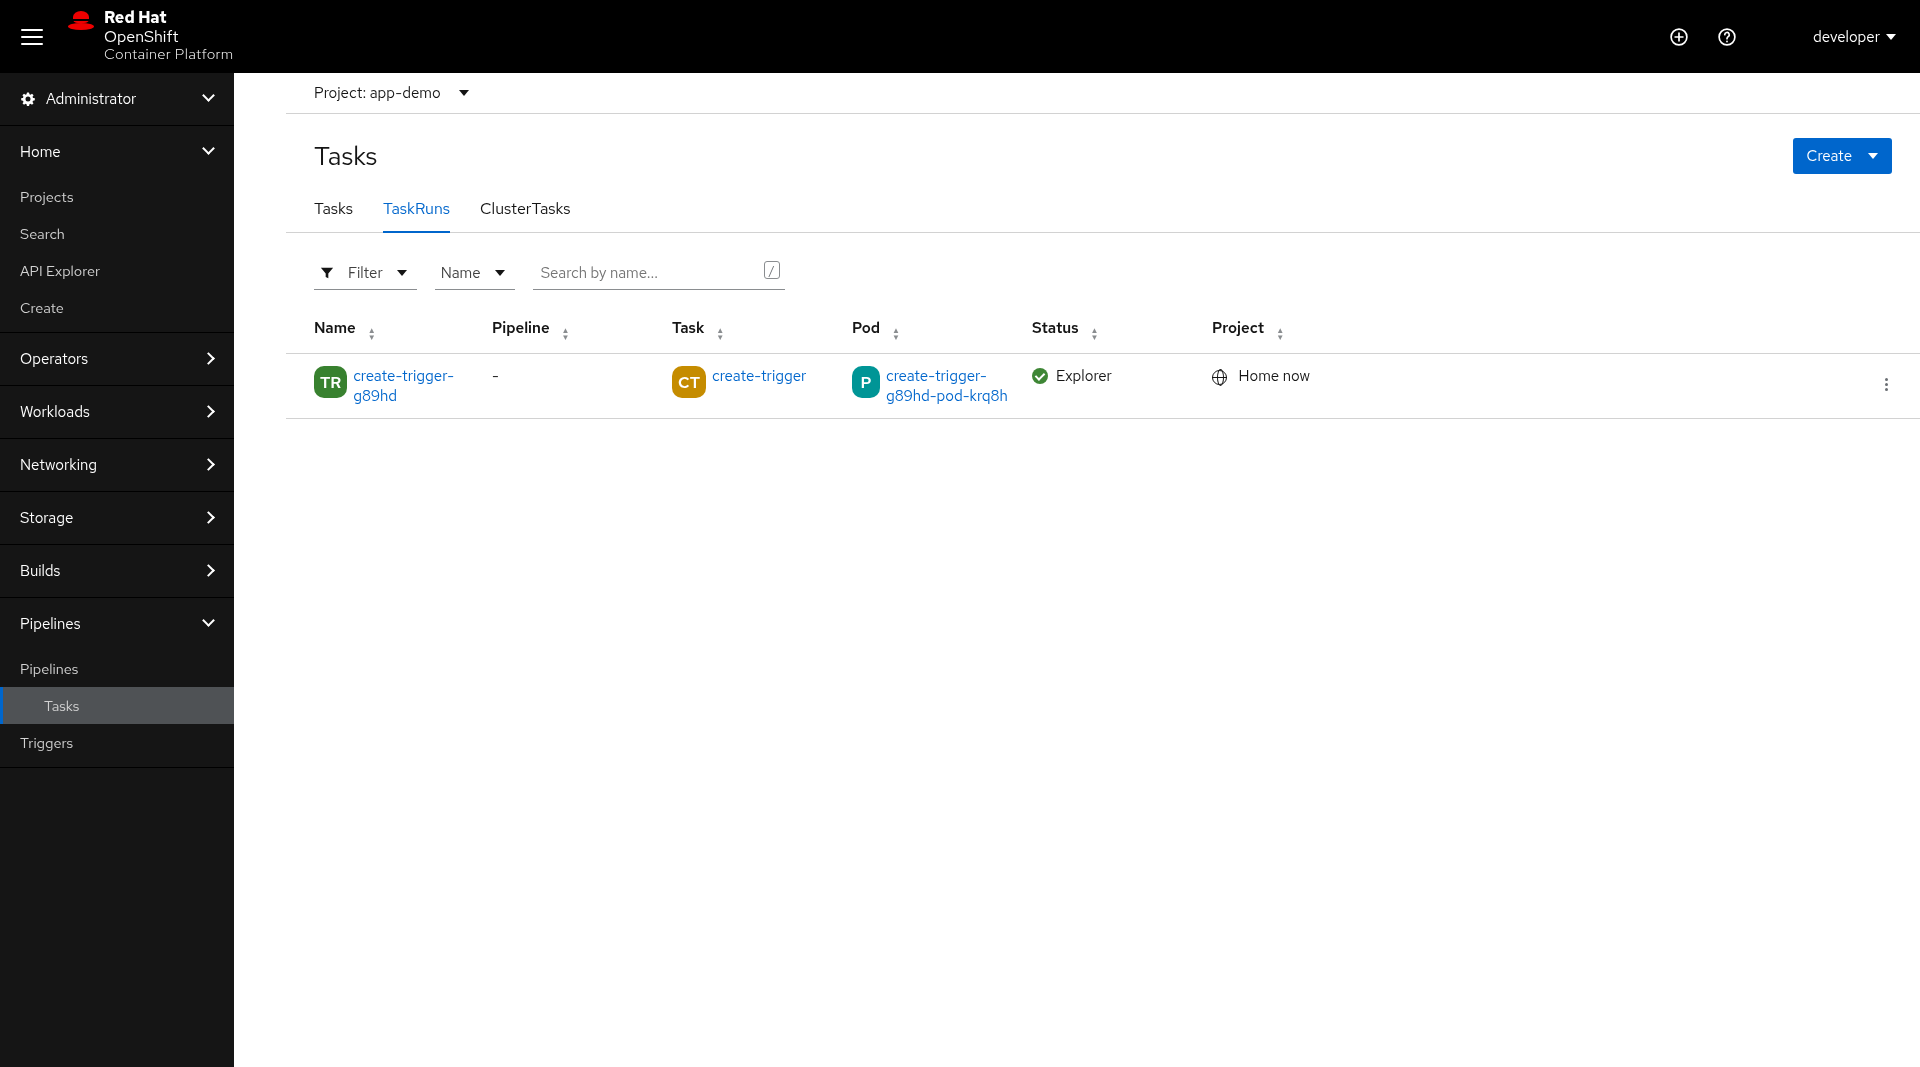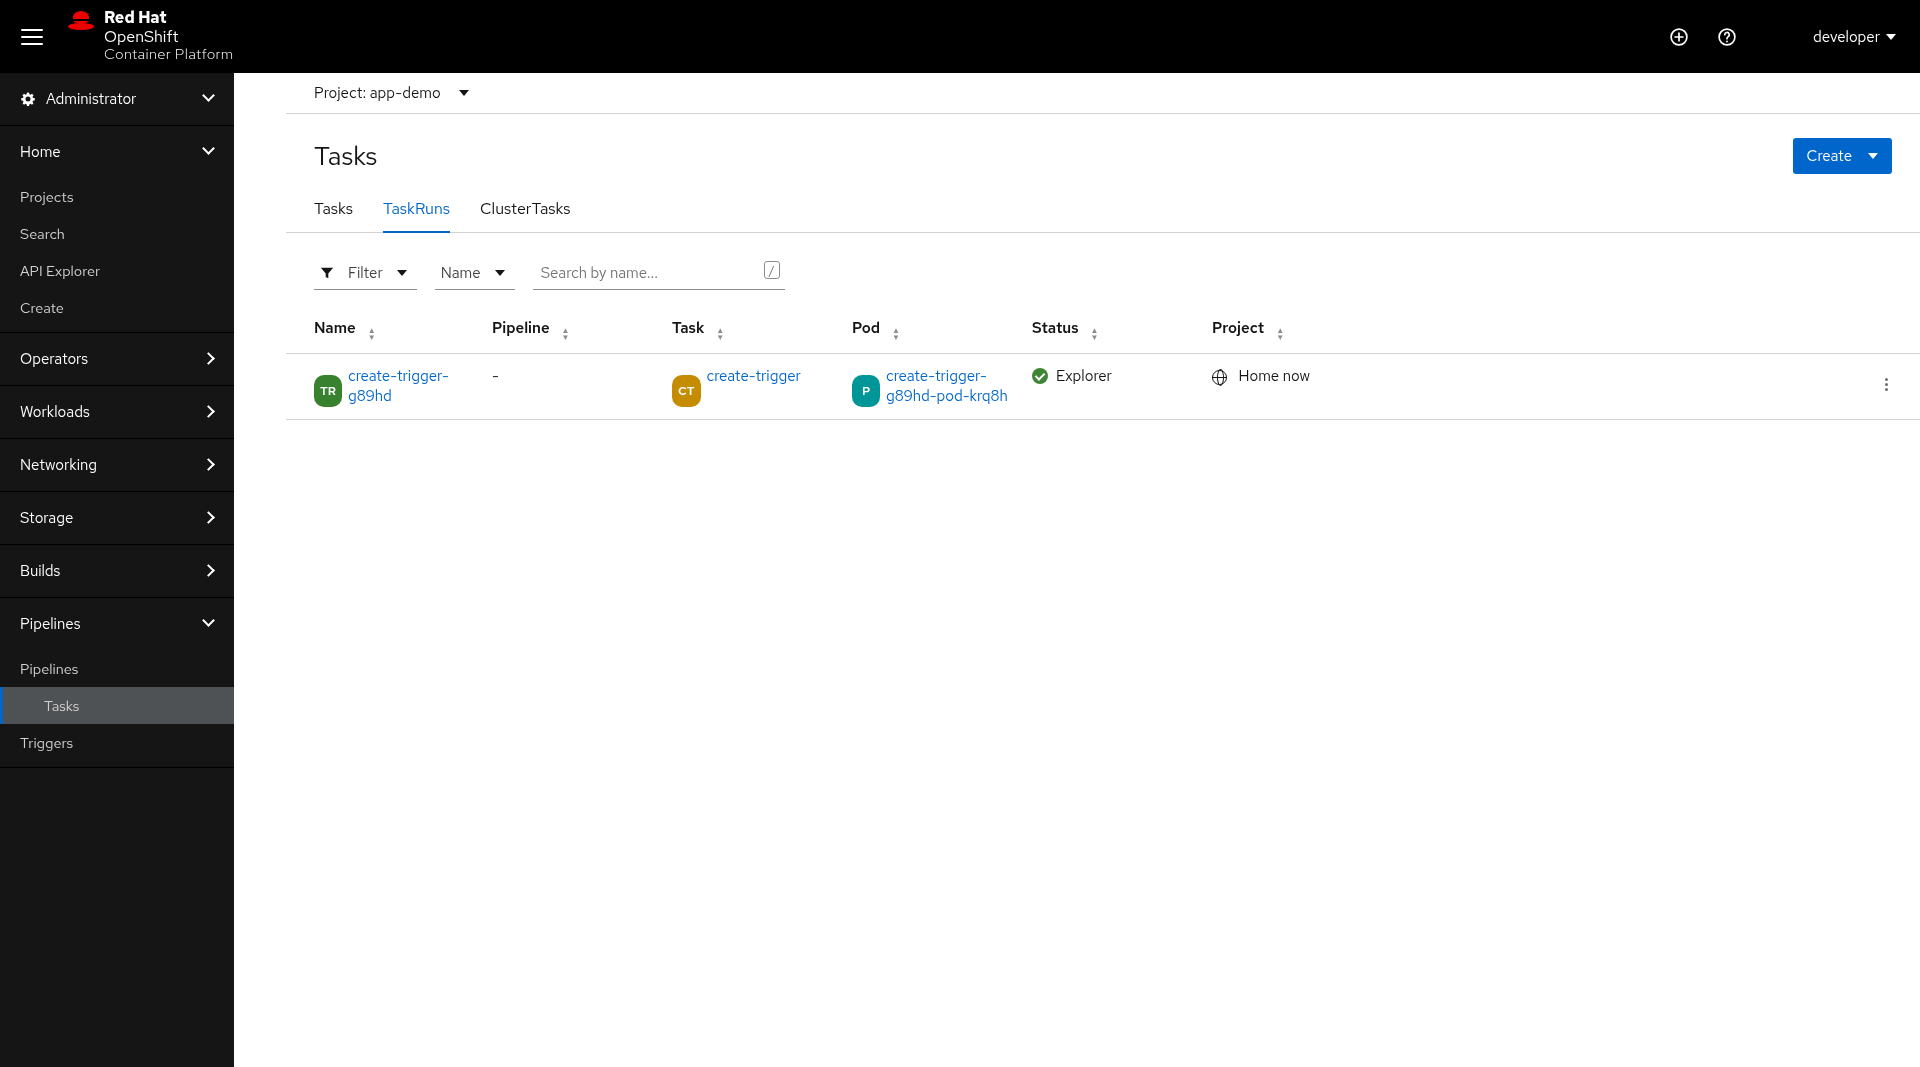--- a/index.html
+++ b/index.html
@@ -68,21 +68,21 @@
 .col-pipeline { width: 180px; }
 .col-task { width: 180px; }
 .col-pod { width: 180px; }
 .col-status { width: 180px; }
 .col-started { flex: 1; }
 .col-kebab { width: 32px; text-align: right; }
 .sort-arrows { display: inline-flex; flex-direction: column; margin-left: 12px; font-size: 8px; color: #8a8d90; line-height: 7px; }
 .sort-arrows span:first-child::before { content: "▲"; }
 .sort-arrows span:last-child::before { content: "▼"; }
 
-.badge { display: inline-flex; align-items: center; justify-content: center; min-width: 28px; height: 20px; border-radius: 10px; color: #fff; font-size: 12px; font-weight: 600; padding: 16px 6px; margin-right: 6px; vertical-align: middle; margin-top: 9px; }
+.badge { display: inline-flex; align-items: center; justify-content: center; min-width: 28px; height: 20px; border-radius: 10px; color: #fff; font-size: 16px; font-weight: 600; padding: 16px 6px; margin-right: 6px; vertical-align: middle; }
 .badge.tr { background: #38812f; }
 .badge.ct { background: #c58c00; }
 .badge.p { background: #009596; }
 .link { color: #06c; text-decoration: none; cursor: pointer; }
 .cell-flex { display: flex; align-items: flex-start; }
 .cell-flex .text { display: inline-block; max-width: 130px; }
 
 .status-cell { display: flex; align-items: center; gap: 8px; }
 .check-circ { width: 16px; height: 16px; background: #3e8635; border-radius: 50%; display: flex; align-items: center; justify-content: center; }
 .check-circ::after { content: ""; width: 4px; height: 7px; border-right: 2px solid #fff; border-bottom: 2px solid #fff; transform: rotate(45deg); margin-top: -2px; }

